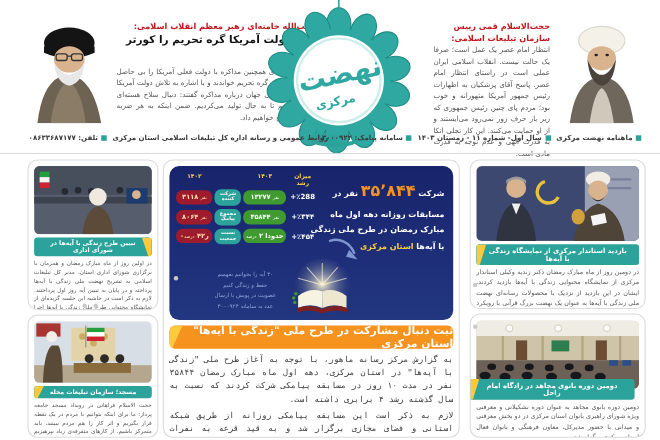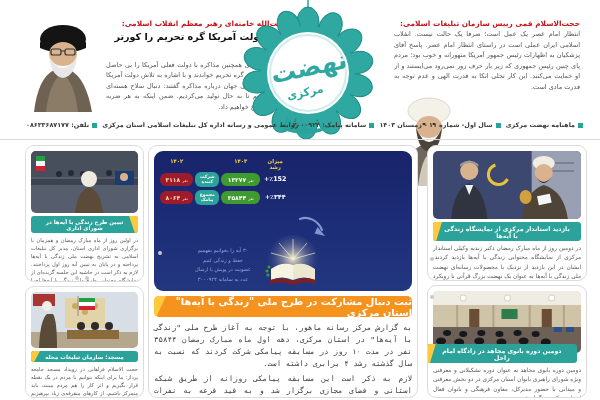--- a/index.html
+++ b/index.html
@@ -1,21 +1,21 @@
 <!DOCTYPE html>
 <html lang="fa"><head>
 <meta charset="utf-8">
 <style>
   html,body{margin:0;padding:0;background:#eee;}
   .page{position:relative;width:600px;height:400px;background:#fff;overflow:hidden;
         font-family:"DejaVu Sans",sans-serif;direction:rtl;}
   
   .hart{position:absolute;top:18px;display:flex;direction:ltr;}
   .hart.a{left:24px;width:292px;}
-  .hart.b{left:388px;width:198px;flex-direction:column;}
+  .hart.b{left:388px;width:198px;}
   .portrait{flex:0 0 auto;}
   .atext{direction:rtl;padding:0 6px;}
   .kicker{color:#c4161c;font-weight:bold;font-size:7.4px;line-height:1.5;}
   .htitle{color:#101010;font-weight:bold;font-size:9.6px;line-height:1.45;margin:1px 0 2px;}
   .hbody{color:#565656;font-size:6.5px;line-height:1.62;text-align:justify;}
   
   .logo{position:absolute;left:231px;top:0;width:154px;height:140px;}
   
   .infobar{position:absolute;top:121px;left:0;width:600px;height:14px;font-size:6.4px;font-weight:bold;color:#3a3a3a;}
   .ibox{position:absolute;top:0;white-space:nowrap;}
@@ -206,39 +206,51 @@
         <circle cx="78" cy="34" r="4" fill="#2e2a26"></circle>
       <circle cx="16" cy="14" r="5" fill="#f2efe8"></circle>
       <path d="M8 56 Q9 28 16 22 L22 22 Q26 28 26 56 Z" fill="#5a4a38"></path>
     </svg>
     <div class="cap s1"><i class="tri l"></i><span>مسجد؛ سازمان تبلیغات محله</span></div>
     <div class="sbody s1">حجت الاسلام فراهانی در رویداد مسجد جامعه پرداز: ما برای اینکه بتوانیم با مردم در یک نقطه قرار بگیریم و اثر کار را هم مردم ببینند، باید متمرکز باشیم. از کارهای متفرقه‌ی زیاد بپرهیزیم و یک تمرکزی ایجاد کنیم و باید در محله‌ها حضور بیشتر و پررنگ‌تری داشته باشیم.</div>
   </div>
 
   <div class="card" id="card-c">
     <div class="bluebox">
+      <div class="lead">
+        <span>شرکت</span>
+        <span class="num">۳۵٬۸۴۴</span>
+        <span>نفر در مسابقات روزانه دهه اول ماه مبارک رمضان در طرح ملی زندگی با آیه‌ها</span>
+        <span class="hl">استان مرکزی</span>
+      </div>
 
       <div class="tbl">
         <div class="thead">
           <span class="th1">۱۴۰۲</span>
           <span class="th2"></span>
           <span class="th3">۱۴۰۳</span>
           <span class="th4">میزان رشد</span>
         </div>
         <div class="trow">
           <span class="pill red"><b>۳۱۱۸</b> <i class="u">نفر</i></span>
           <span class="pill teal">شرکت کننده</span>
           <span class="pill green"><b>۱۳۲۷۷</b> <i class="u">نفر</i></span>
-          <span class="grow" dir="ltr">+٪152</span>
+          <span class="grow" dir="ltr">+٪288</span>
         </div>
         <div class="trow">
           <span class="pill red"><b>۸۰۶۴</b> <i class="u">نفر</i></span>
           <span class="pill teal">مجموع پیامک</span>
           <span class="pill green"><b>۳۵۸۴۴</b> <i class="u">نفر</i></span>
           <span class="grow" dir="ltr">+٪۳۴۴</span>
+        </div>
+        <div class="trow">
+          <span class="pill red"><b>۰ر۴۲</b> <i class="u">درصد</i></span>
+          <span class="pill teal">نسبت جمعیت</span>
+          <span class="pill green"><b>حدودا ۲</b> <i class="u">درصد</i></span>
+          <span class="grow" dir="ltr">+٪۴۵۴</span>
         </div>
       </div>
 
       <div class="campaign">
         <span>۳۰ آیه را بخوانیم بفهمیم</span>
         <span>حفظ و زندگی کنیم</span>
         <span>عضویت در پویش با ارسال</span>
         <span>عدد به سامانه ۳۰۰۰۹۲۴</span>
       </div>
 

